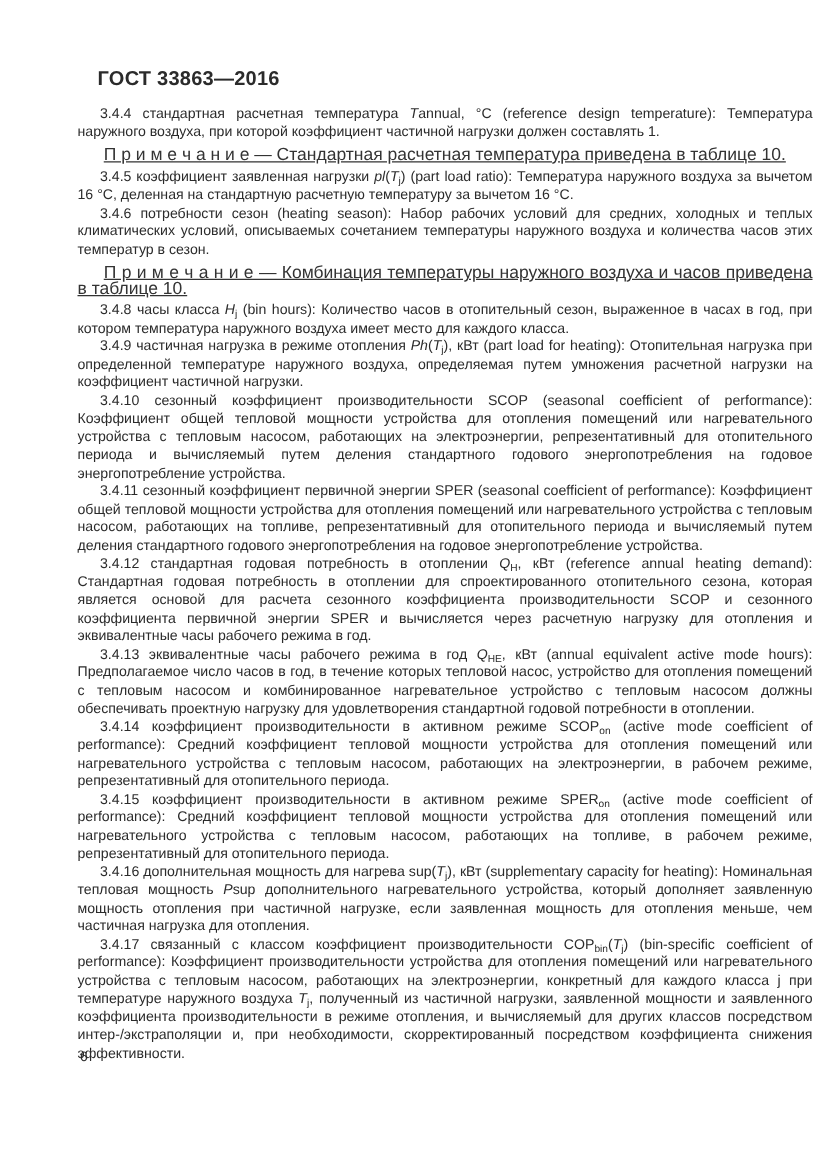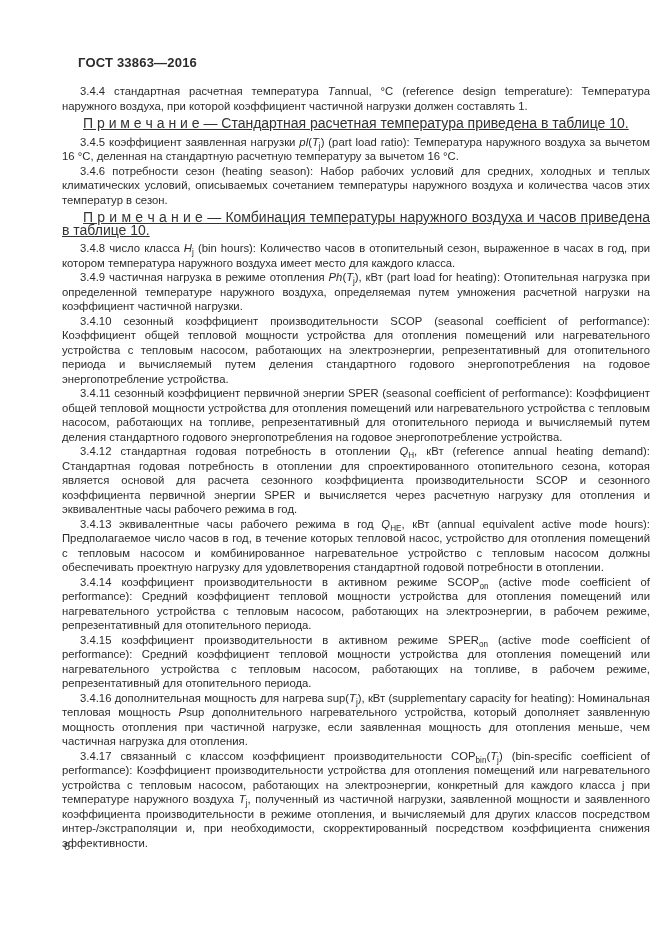--- a/index.html
+++ b/index.html
@@ -9,21 +9,21 @@
     height: 935px;
     background: #ffffff;
     font-family: "Liberation Sans", sans-serif;
     color: #2b2b2b;
     overflow: hidden;
   }
   .doc-header {
     position: absolute;
     left: 78px;
     top: 55px;
-    font-size: 13px;
+    font-size: 16px;
     font-weight: bold;
     letter-spacing: 0.2px;
   }
   .doc-body {
     position: absolute;
     left: 62px;
     top: 84px;
     width: 588px;
     text-align: justify;
   }
@@ -64,21 +64,21 @@
 
 <div class="page">
   <div class="doc-header">ГОСТ 33863—2016</div>
 
   <div class="doc-body">
       <p class="para"><span>3.4.4 </span><span class="b">стандартная расчетная температура </span><span class="b i">T</span><span class="b">annual</span><span class="b">, °С</span><span> (reference design temperature): Температура наружного воздуха, при которой коэффициент частичной нагрузки должен составлять 1.</span></p>
       <p class="note"><span>П р и м е ч а н и е — Стандартная расчетная температура приведена в таблице 10.</span></p>
       <p class="para"><span>3.4.5 </span><span class="b">коэффициент заявленная нагрузки </span><span class="b i">pl</span><span class="b">(</span><span class="b i">T</span><span class="b sub">j</span><span class="b">)</span><span> (part load ratio): Температура наружного воздуха за вычетом 16 °С, деленная на стандартную расчетную температуру за вычетом 16 °С.</span></p>
       <p class="para"><span>3.4.6 </span><span class="b">потребности сезон</span><span> (heating season): Набор рабочих условий для средних, холодных и теплых климатических условий, описываемых сочетанием температуры наружного воздуха и количества часов этих температур в сезон.</span></p>
       <p class="note"><span>П р и м е ч а н и е — Комбинация температуры наружного воздуха и часов приведена в таблице 10.</span></p>
-      <p class="para"><span>3.4.8 </span><span class="b">число класса </span><span class="b i">H</span><span class="b sub">j</span><span> (bin hours): Количество часов в отопительный сезон, выраженное в часах в год, при котором температура наружного воздуха имеет место для каждого класса.</span></p>
+      <p class="para"><span>3.4.8 </span><span class="b">часы класса </span><span class="b i">H</span><span class="b sub">j</span><span> (bin hours): Количество часов в отопительный сезон, выраженное в часах в год, при котором температура наружного воздуха имеет место для каждого класса.</span></p>
       <p class="para"><span>3.4.9 </span><span class="b">частичная нагрузка в режиме отопления </span><span class="b i">Ph</span><span class="b">(</span><span class="b i">T</span><span class="b sub">j</span><span class="b">), кВт</span><span> (part load for heating): Отопительная нагрузка при определенной температуре наружного воздуха, определяемая путем умножения расчетной нагрузки на коэффициент частичной нагрузки.</span></p>
       <p class="para"><span>3.4.10 </span><span class="b">сезонный коэффициент производительности SCOP</span><span> (seasonal coefficient of performance): Коэффициент общей тепловой мощности устройства для отопления помещений или нагревательного устройства с тепловым насосом, работающих на электроэнергии, репрезентативный для отопительного периода и вычисляемый путем деления стандартного годового энергопотребления на годовое энергопотребление устройства.</span></p>
       <p class="para"><span>3.4.11 </span><span class="b">сезонный коэффициент первичной энергии SPER</span><span> (seasonal coefficient of performance): Коэффициент общей тепловой мощности устройства для отопления помещений или нагревательного устройства с тепловым насосом, работающих на топливе, репрезентативный для отопительного периода и вычисляемый путем деления стандартного годового энергопотребления на годовое энергопотребление устройства.</span></p>
       <p class="para"><span>3.4.12 </span><span class="b">стандартная годовая потребность в отоплении </span><span class="b i">Q</span><span class="b sub">H</span><span class="b">, кВт</span><span> (reference annual heating demand): Стандартная годовая потребность в отоплении для спроектированного отопительного сезона, которая является основой для расчета сезонного коэффициента производительности SCOP и сезонного коэффициента первичной энергии SPER и вычисляется через расчетную нагрузку для отопления и эквивалентные часы рабочего режима в год.</span></p>
       <p class="para"><span>3.4.13 </span><span class="b">эквивалентные часы рабочего режима в год </span><span class="b i">Q</span><span class="b sub">HE</span><span class="b">, кВт</span><span> (annual equivalent active mode hours): Предполагаемое число часов в год, в течение которых тепловой насос, устройство для отопления помещений с тепловым насосом и комбинированное нагревательное устройство с тепловым насосом должны обеспечивать проектную нагрузку для удовлетворения стандартной годовой потребности в отоплении.</span></p>
       <p class="para"><span>3.4.14 </span><span class="b">коэффициент производительности в активном режиме SCOP</span><span class="b sub">on</span><span> (active mode coefficient of performance): Средний коэффициент тепловой мощности устройства для отопления помещений или нагревательного устройства с тепловым насосом, работающих на электроэнергии, в рабочем режиме, репрезентативный для отопительного периода.</span></p>
       <p class="para"><span>3.4.15 </span><span class="b">коэффициент производительности в активном режиме SPER</span><span class="b sub">on</span><span> (active mode coefficient of performance): Средний коэффициент тепловой мощности устройства для отопления помещений или нагревательного устройства с тепловым насосом, работающих на топливе, в рабочем режиме, репрезентативный для отопительного периода.</span></p>
       <p class="para"><span>3.4.16 </span><span class="b">дополнительная мощность для нагрева sup(</span><span class="b i">T</span><span class="b sub">j</span><span class="b">), кВт</span><span> (supplementary capacity for heating): Номинальная тепловая мощность </span><span class="i">P</span><span>sup дополнительного нагревательного устройства, который дополняет заявленную мощность отопления при частичной нагрузке, если заявленная мощность для отопления меньше, чем частичная нагрузка для отопления.</span></p>
       <p class="para"><span>3.4.17 </span><span class="b">связанный с классом коэффициент производительности COP</span><span class="b sub">bin</span><span class="b">(</span><span class="b i">T</span><span class="b sub">j</span><span class="b">)</span><span> (bin-specific coefficient of performance): Коэффициент производительности устройства для отопления помещений или нагревательного устройства с тепловым насосом, работающих на электроэнергии, конкретный для каждого класса j при температуре наружного воздуха </span><span class="i">T</span><span class="sub">j</span><span>, полученный из частичной нагрузки, заявленной мощности и заявленного коэффициента производительности в режиме отопления, и вычисляемый для других классов посредством интер-/экстраполяции и, при необходимости, скорректированный посредством коэффициента снижения эффективности.</span></p>
     </div>

